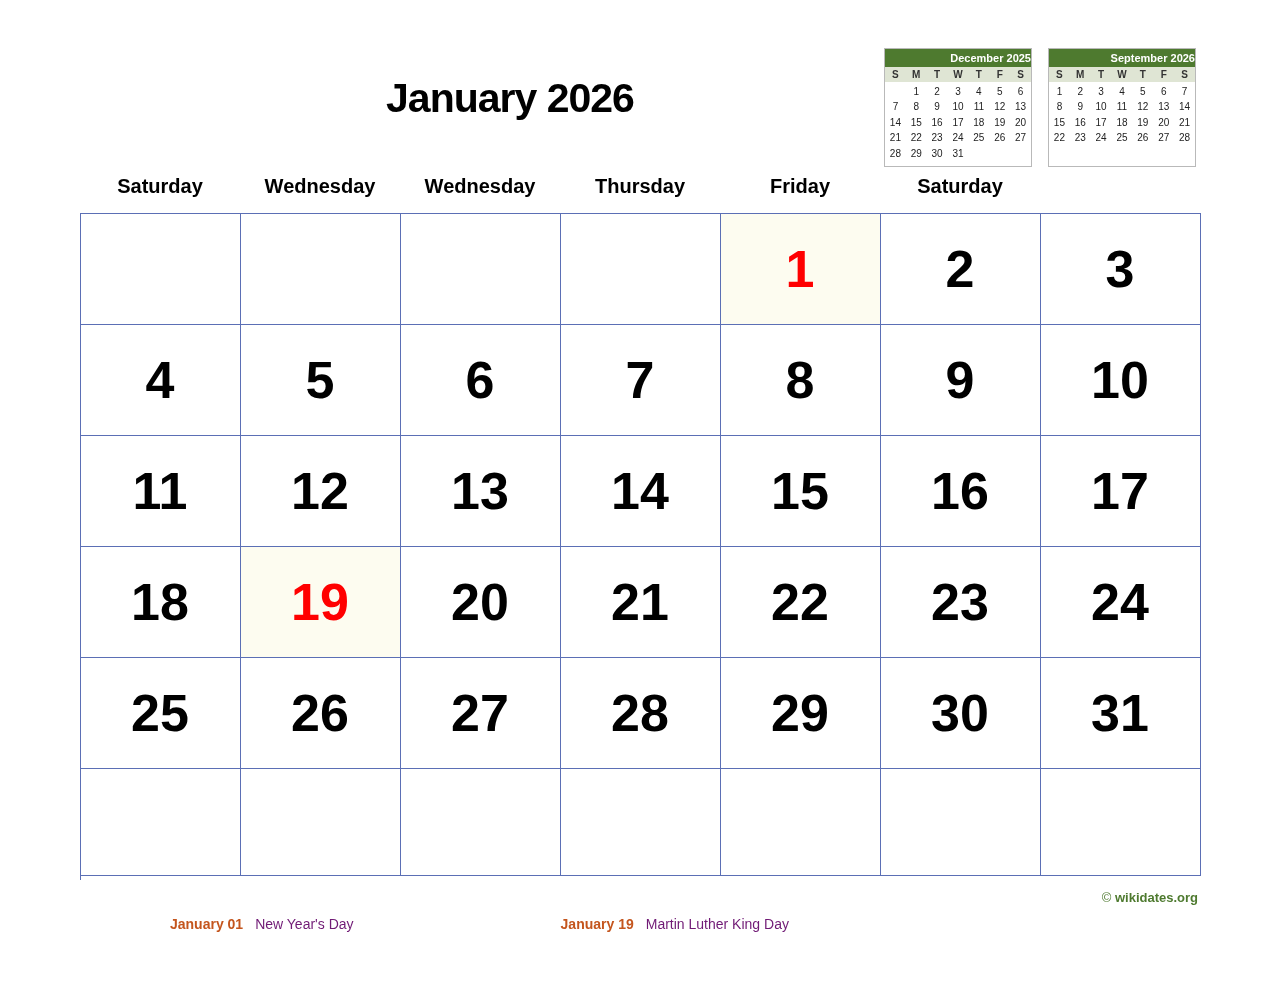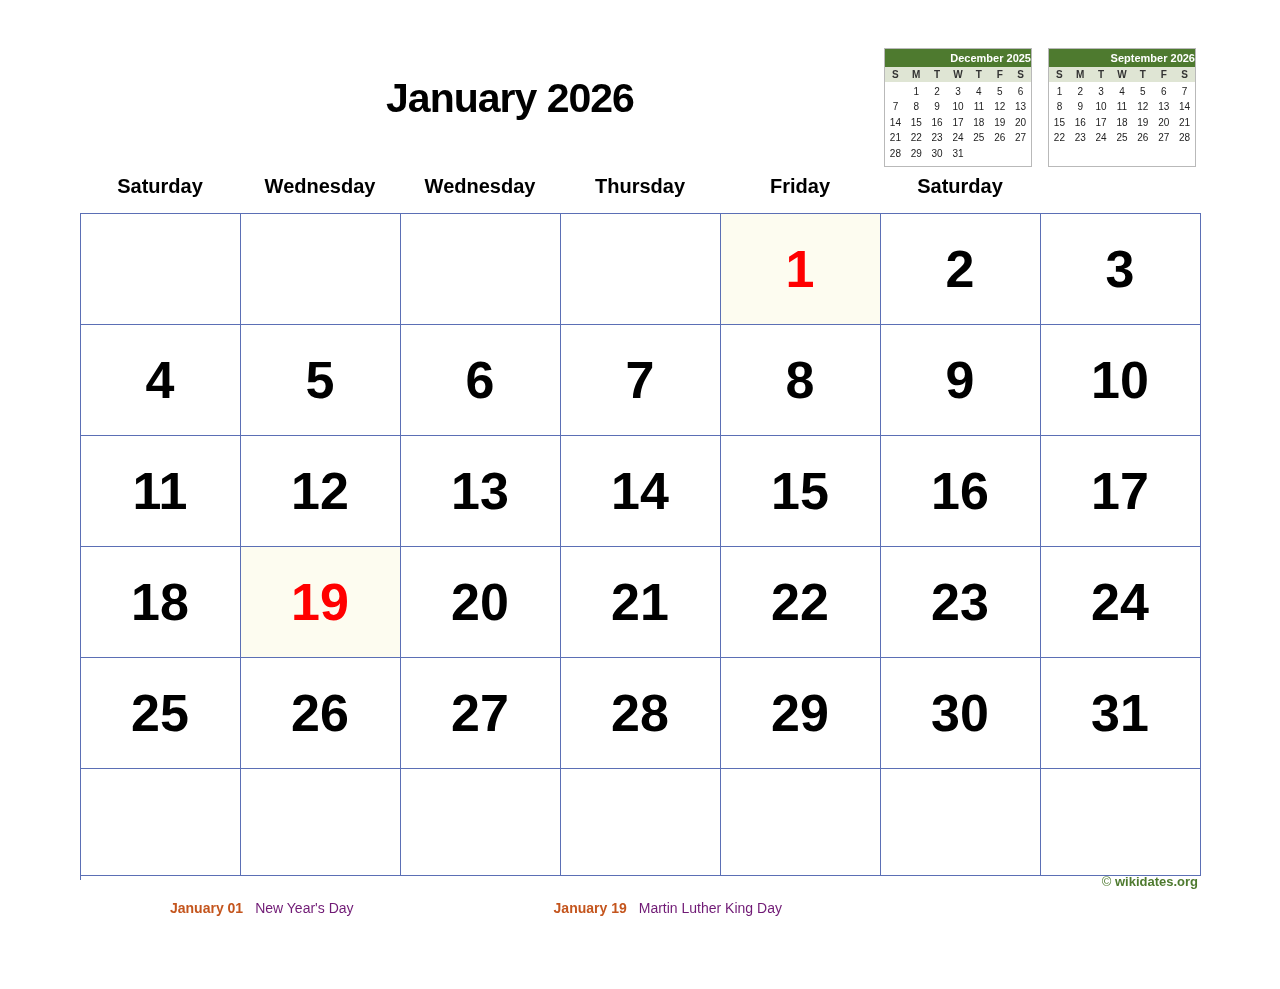--- a/index.html
+++ b/index.html
@@ -126,40 +126,40 @@
     line-height: 1;
     color: #000000;
   }
   .daynum.holiday {
     color: #ff0000;
   }
 
   
   .footer {
     width: 1120px;
-    margin: 0 auto;
+    margin: 16px auto;
     position: relative;
     height: 60px;
   }
   .credit {
     position: absolute;
     right: 2px;
     top: -6px;
     font-size: 13px;
     color: #4e7a2f;
   }
   .credit .wd {
     font-weight: bold;
   }
   .events {
     position: absolute;
     top: 20px;
     left: 90px;
     display: flex;
-    gap: 10px;
+    gap: 17px;
   }
   .event {
     display: flex;
     align-items: baseline;
     font-size: 14px;
   }
   .event + .event {
     margin-left: 190px;
     align-items: center;
   }

